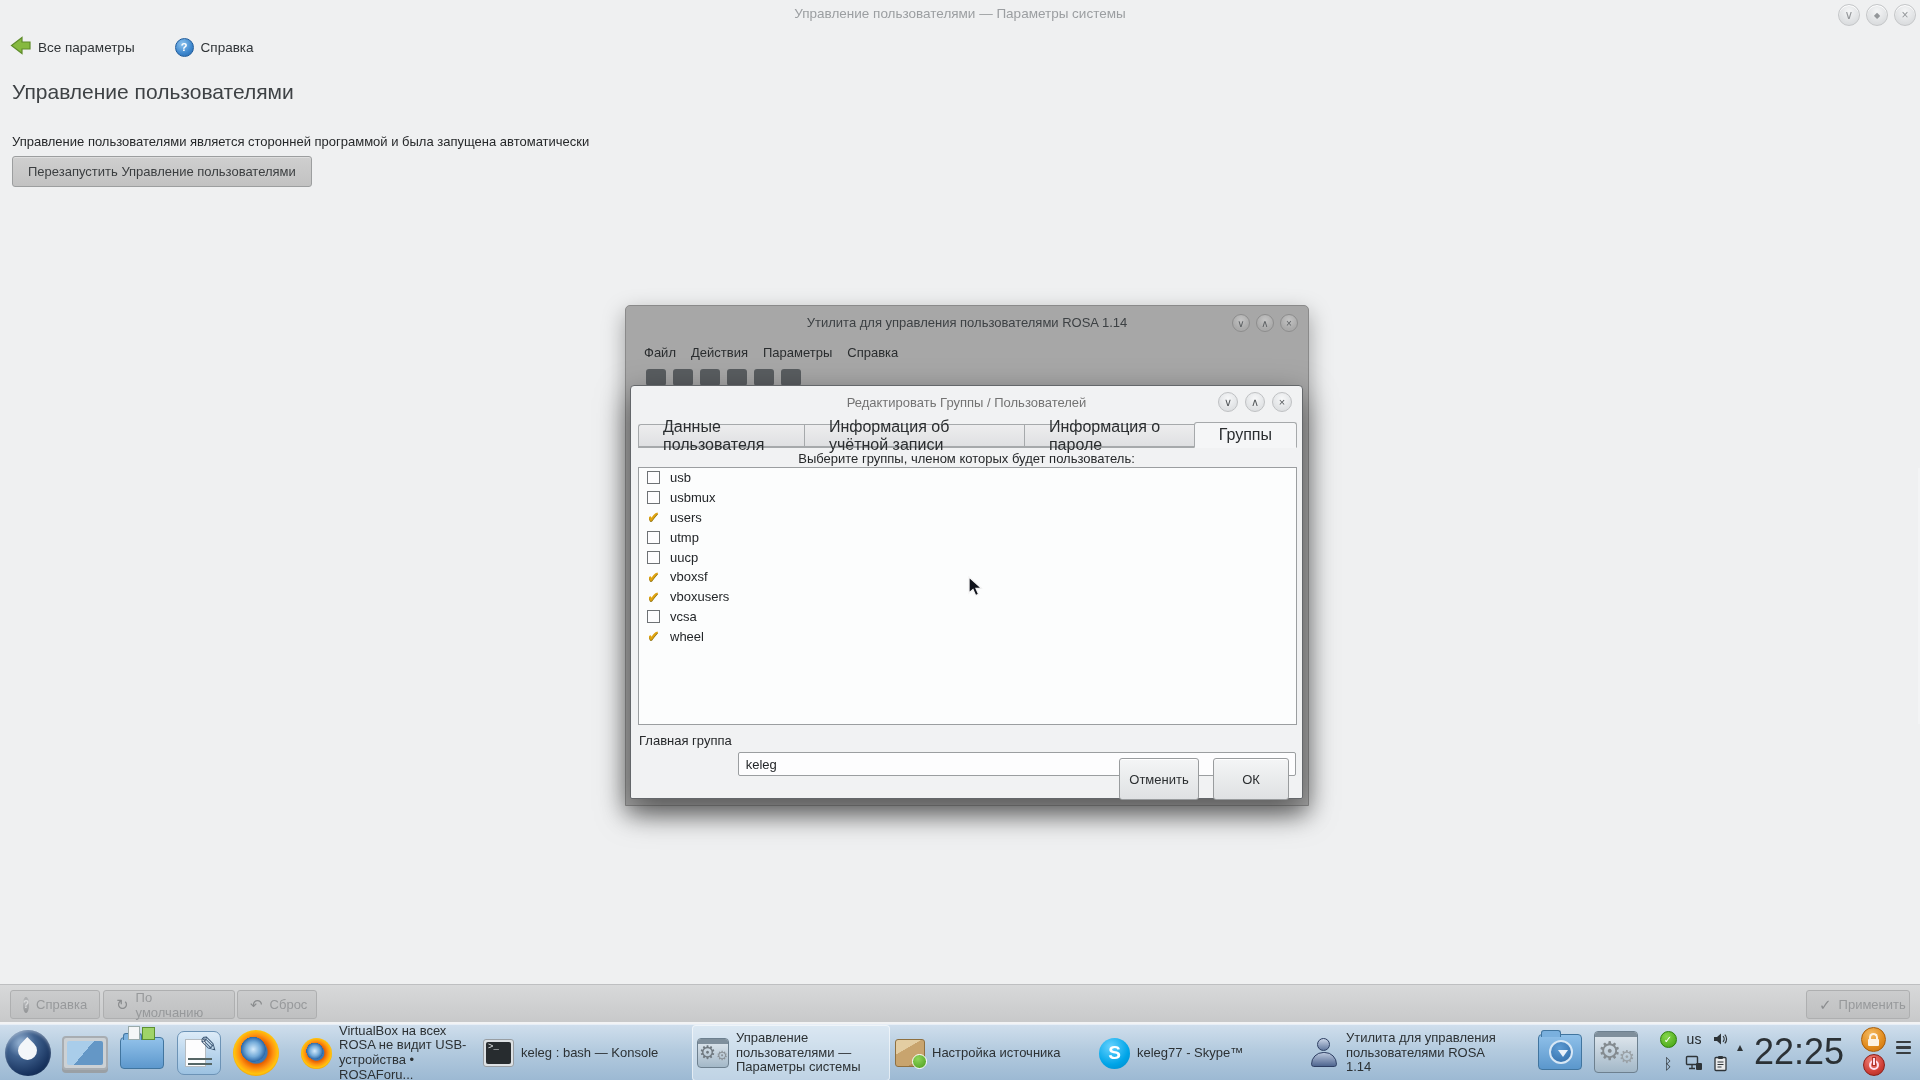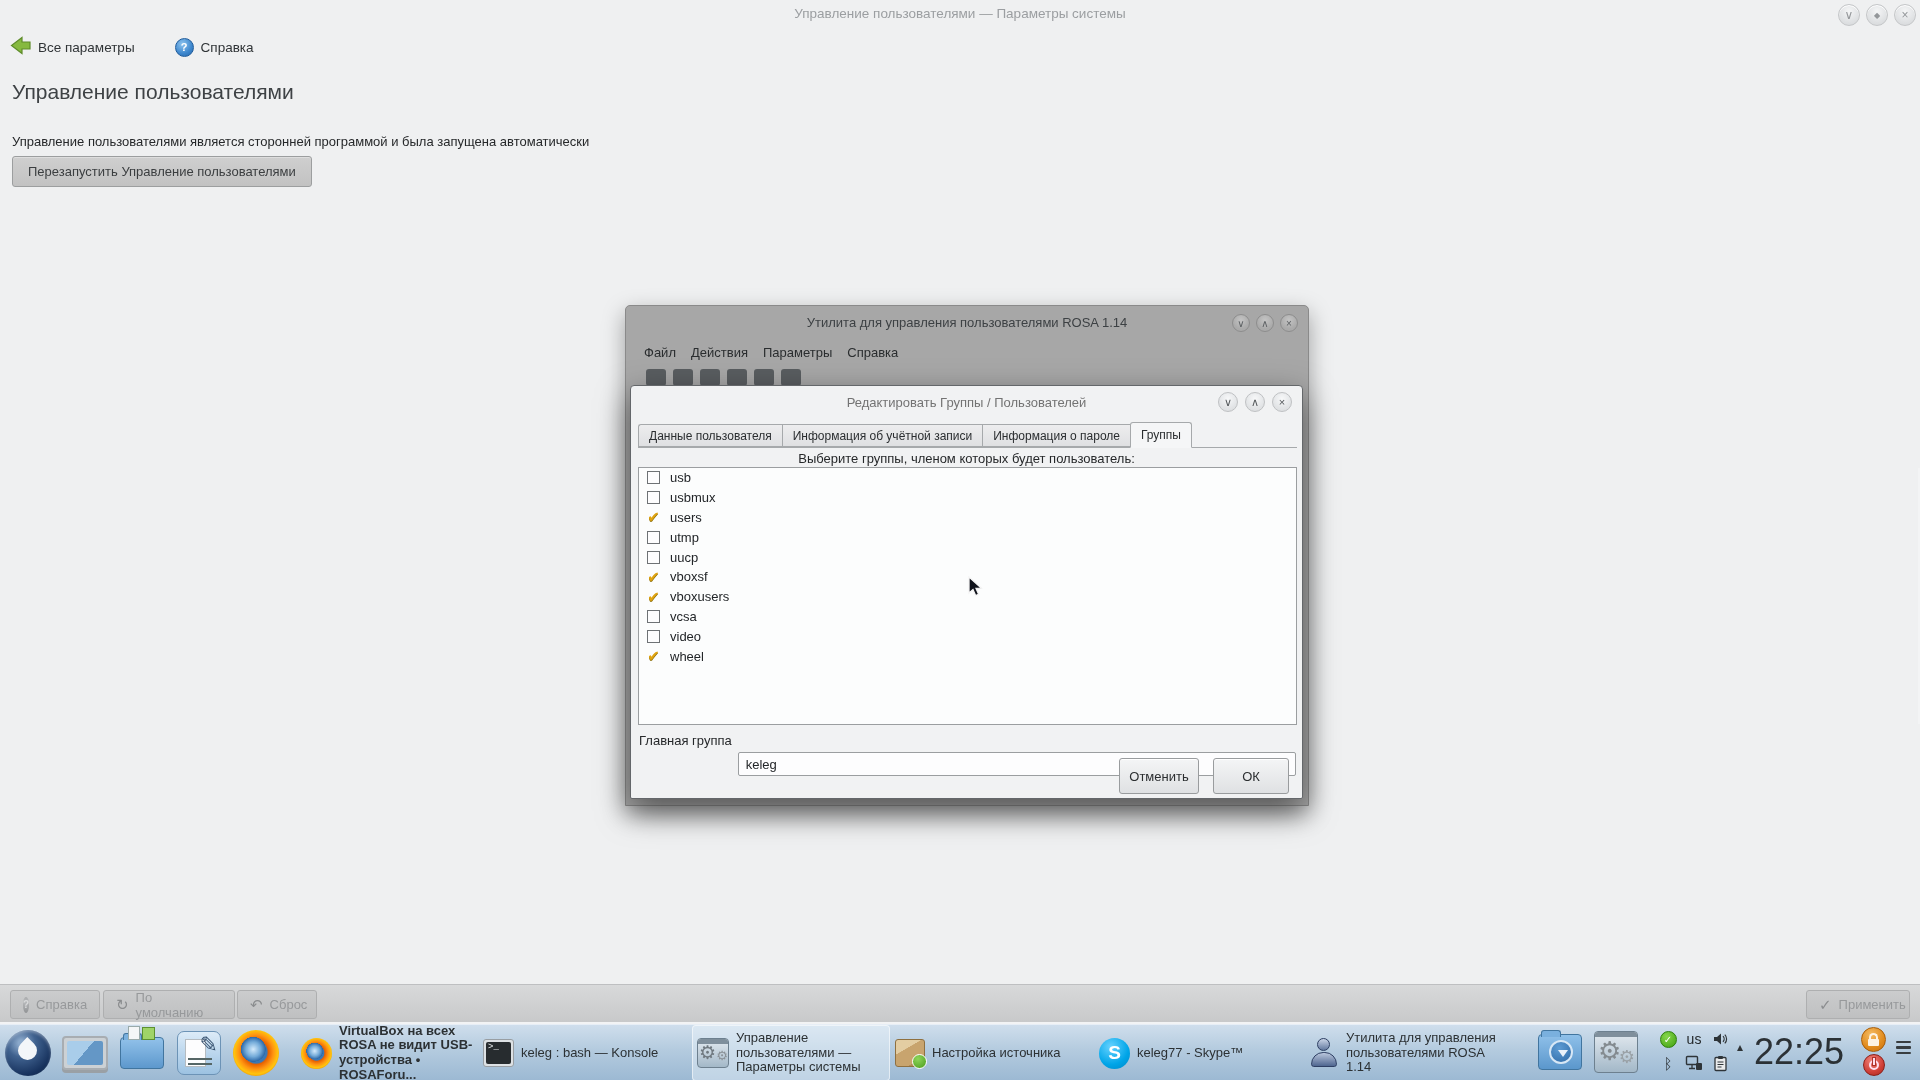--- a/index.html
+++ b/index.html
@@ -33,39 +33,39 @@
   #bgw-menu { top:39px; left:18px; display:flex; gap:15px; color:#2a2d2f; font-size:13px; }
   #bgw-toolicons { top:63px; left:20px; display:flex; gap:7px; }
   .tool-stub { width:20px; height:17px; background:#4f5356; border-radius:3px; opacity:.88; }
 
   
   #dialog { left:630px; top:385px; width:673px; height:414px; background:#f1f2f3; border:1px solid #64676a; border-radius:4px 4px 2px 2px; box-shadow:0 12px 32px rgba(0,0,0,.5); }
   #dlg-title { top:9px; width:100%; text-align:center; color:#737373; font-size:13px; }
   #dlg-btns { top:6px; right:10px; display:flex; gap:7px; }
   .circ-dlg { width:20px; height:20px; background:radial-gradient(circle at 50% 32%, #f7f8f9, #e2e4e6 62%, #d8dadc); border:1px solid #bfc1c3; color:#55595c; font-size:11px; }
   #dlg-tabbar { top:36px; left:7px; width:659px; height:26px; display:flex; align-items:flex-end; border-bottom:1px solid #a6a9ab; }
-  .tab { height:23px; padding:0 10px; display:flex; align-items:center; background:linear-gradient(#ededee,#dfe0e2); border:1px solid #a6a9ab; border-right:none; font-size:12px; color:#2b2e30; position:relative; }
+  .tab { height:23px; padding:0 24px; display:flex; align-items:center; background:linear-gradient(#ededee,#dfe0e2); border:1px solid #a6a9ab; border-right:none; font-size:16px; color:#2b2e30; position:relative; }
   .tab:first-child { border-top-left-radius:3px; }
   .tab:last-child { border-right:1px solid #a6a9ab; border-top-right-radius:3px; }
   .tab.active { height:26px; background:#f5f6f7; border:1px solid #a6a9ab; border-radius:3px 3px 0 0; z-index:2; margin-bottom:-1px; border-bottom:1px solid #f5f6f7; }
   #dlg-prompt { top:65px; width:100%; text-align:center; font-size:13px; color:#26282a; }
   #group-list { top:81px; left:7px; width:659px; height:258px; background:#fcfdfd; border:1px solid #9b9ea0; overflow:hidden; }
   .grow { height:19.8px; display:flex; align-items:center; gap:10px; padding-left:8px; }
   .cb { width:13px; height:13px; border:1px solid #6e7275; background:#fdfdfe; flex:0 0 auto; display:flex; align-items:center; justify-content:center; }
   .cb.checked { border:none; background:none; color:#e0a412; font-size:15px; font-weight:bold; text-shadow:0 1px 0 #8a6a00; }
   .gname { font-size:13px; color:#232629; }
   #scrollbar { top:82px; left:1287px; width:15px; height:256px; background:#f3f4f5; }
   .sb-arrow { width:15px; text-align:center; font-size:9px; color:#3c4043; line-height:13px; }
   .sb-arrow.down { position:absolute; bottom:0; color:#a9acae; }
   #pg-row { top:342px; left:8px; width:657px; height:24px; display:flex; align-items:center; gap:6px; }
   #pg-label { font-size:13px; color:#26282a; white-space:nowrap; }
   #pg-combo { flex:1; height:24px; background:#fdfdfe; border:1px solid #9b9ea0; border-radius:2px; display:flex; align-items:center; padding:0 7px;margin-top:48px; }
   #pg-value { font-size:13px; color:#232629; }
   #pg-chevron { margin-left:auto; color:#54585b; font-size:11px; }
-  .dlg-btn { position:absolute; top:372px; height:36px; background:linear-gradient(#f4f5f6,#dfe1e3); border:1px solid #999c9e; border-radius:3px; color:#2b2e30; box-shadow:inset 0 1px 0 #fff; }
+  .dlg-btn { position:absolute; top:372px; height:42px; background:linear-gradient(#f4f5f6,#dfe1e3); border:1px solid #999c9e; border-radius:3px; color:#2b2e30; box-shadow:inset 0 1px 0 #fff; }
   #btn-cancel { left:488px; width:80px; }
   #btn-ok { left:582px; width:76px; }
 
   
   #footer-bar { left:0; bottom:56px; width:1920px; height:40px; background:linear-gradient(#d8d9da,#c8c9ca); border-top:1px solid #bebfc1; border-bottom:2px solid #f2f3f4; }
   .fbtn { position:absolute; top:5px; height:29px; background:linear-gradient(#cbcccd,#bfc0c1); border:1px solid #aeafb0; border-radius:3px; color:#97999b; display:flex; align-items:center; gap:7px; padding:0 12px; font-size:13px; }
   .ficon-help { width:16px; height:16px; border-radius:50%; background:radial-gradient(circle at 40% 30%, #b9bbbd, #8f9193); color:#d9dadb; font-size:10px; font-weight:bold; display:flex; align-items:center; justify-content:center; }
   .ficon-glyph { font-size:15px; color:#8b8d8f; line-height:1; }
 
   
@@ -89,21 +89,21 @@
   .ic-editor .lines { position:absolute; left:10px; top:26px; width:24px; height:10px; background:repeating-linear-gradient(#566 0 2px, transparent 2px 5px); }
   .ic-editor .pen { position:absolute; right:2px; top:0px; font-size:22px; color:#35506e; }
 
   .ic-ff { border-radius:50%; background:radial-gradient(circle at 44% 42%, #d3eafb 0%, #74abd9 20%, #2e69a8 33%, rgba(0,0,0,0) 34%), radial-gradient(circle at 50% 48%, #3a78b5 0 33%, #e66000 37%, #ff9411 52%, #ffc40d 66%, #d95b00 88%, #a84400 100%); }
   .ff-big { width:46px; height:46px; }
   .ff-small { width:31px; height:31px; }
 
   #tasks { left:296px; top:0; height:56px; display:flex; }
   .task { display:flex; align-items:center; gap:7px; padding:0 5px; }
   .task .tlabel { font-size:13px; color:#2c3134; line-height:1.12; }
-  .t1 { width:182px;font-weight:bold; } .t2 { width:214px; } .t3 { width:198px; } .t4 { width:204px; } .t5 { width:210px; } .t6 { width:198px; }
+  .t1 { width:182px; } .t2 { width:214px; } .t3 { width:198px; } .t4 { width:204px; } .t5 { width:210px; } .t6 { width:198px; }
   .task.active { background:rgba(236,244,251,.45); border-radius:4px; box-shadow:inset 0 0 0 1px rgba(255,255,255,.55); }
 
   .ic-konsole { width:31px; height:28px; background:#dde1e4; border:1px solid #989ea3; border-radius:3px; position:relative; flex:0 0 auto; }
   .ic-konsole .kscr { position:absolute; inset:2px; background:#272c2f; border-radius:2px; color:#eef1f2; font-family:"Liberation Mono","DejaVu Sans Mono",monospace; font-size:9px; line-height:10px; padding-left:2px; }
 
   .ic-gears { position:relative; flex:0 0 auto; background:linear-gradient(#e3eaf0,#a3b8c8); border:1px solid #6d808f; border-radius:4px; overflow:hidden; }
   .ic-gears .bar { position:absolute; top:0; left:0; right:0; height:5px; background:#7f8f9c; }
   .ic-gears .g1 { position:absolute; left:1px; top:4px; font-size:19px; color:#6f787f; line-height:1; }
   .ic-gears .g2 { position:absolute; right:0px; top:10px; font-size:13px; color:#8a9197; line-height:1; }
   .gears-task { width:32px; height:30px; }
@@ -269,24 +269,20 @@
       </div>
     <div class="grow">
         <span class="cb checked">✔</span>
         <span class="gname">vboxusers</span>
       </div>
     <div class="grow">
         <span class="cb"></span>
         <span class="gname">vcsa</span>
       </div>
     <div class="grow">
-        <span class="cb"></span>
-        <span class="gname">video</span>
-      </div>
-    <div class="grow">
         <span class="cb checked">✔</span>
         <span class="gname">wheel</span>
       </div>
   </div>
 
   <div class="abs" id="scrollbar">
     <div class="sb-arrow">∧</div>
 
     <div class="sb-arrow down">∨</div>
   </div>

